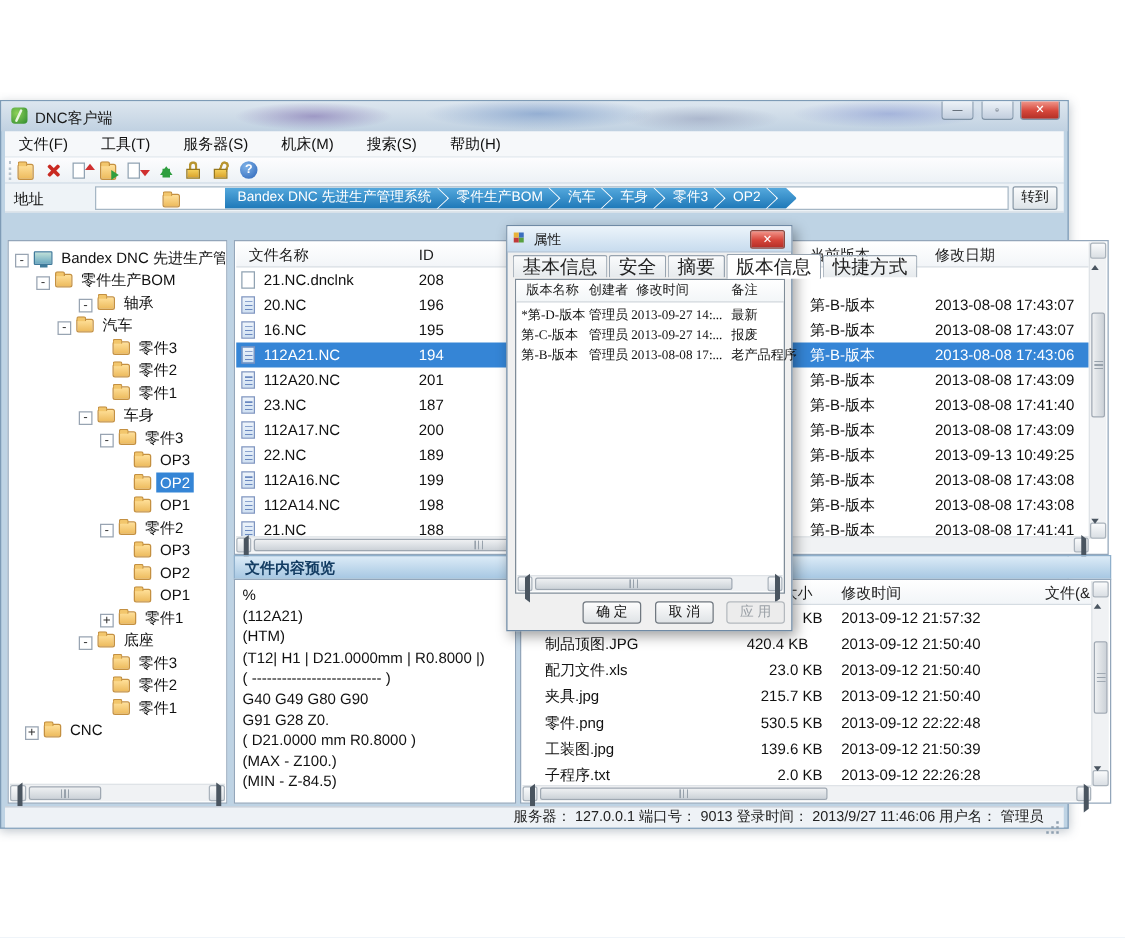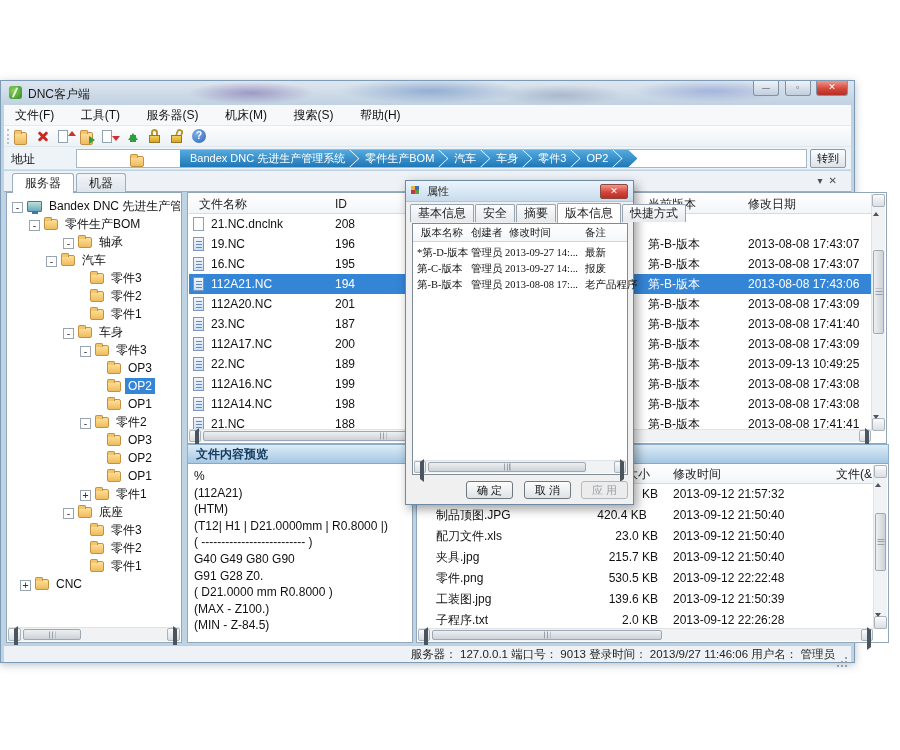--- a/index.html
+++ b/index.html
@@ -135,21 +135,21 @@
   .dialog { position:absolute; left:405px; top:180px; width:229px; height:325px; background:#f0f0f0;
     border:1px solid #6f8aa5; box-shadow:3px 4px 10px rgba(0,0,0,.38); z-index:50; }
   .dtitle { position:absolute; left:0; top:0; right:0; height:21px; background:linear-gradient(#ecf4fb,#c8dcee);
     border-bottom:1px solid #b0c4d8; }
   .dico { position:absolute; left:5px; top:5px; width:10px; height:10px; background:#e8b33a;
     box-shadow:4px 0 0 #3a6ec0, 0 4px 0 #c03a3a, 4px 4px 0 #58a040; width:4px; height:4px; }
   .dtext { position:absolute; left:21px; top:3px; font-size:11px; color:#1a1a1a; }
   .dclose { position:absolute; right:5px; top:3px; width:28px; height:15px; border:1px solid #8a4a42; border-radius:2px;
     background:linear-gradient(#f2958a,#d6453a 55%,#b52f28); color:#fff; font-size:9px; text-align:center; line-height:13px; }
   .dtabs { position:absolute; left:4px; top:22px; height:20px; white-space:nowrap; }
-  .dtab { display:inline-block; padding:0 7px; line-height:17px; font-size:12px; color:#222;
+  .dtab { display:inline-block; padding:0 7px; line-height:17px; font-size:15px; color:#222;
     background:linear-gradient(#fafbfc,#e6eaed); border:1px solid #98a4b0; border-bottom:none; border-radius:2px 2px 0 0; margin-right:1px; }
   .dtab.active { background:#fff; line-height:19px; position:relative; z-index:2; }
   .dlist { position:absolute; left:6px; top:42px; width:216px; height:252px; background:#fff; border:1px solid #7f8c98; }
   .dlh { position:absolute; left:0; top:0; right:0; height:18px; border-bottom:1px solid #cfd6dc; background:linear-gradient(#fff,#f3f6f8); font-size:10.5px; color:#1c1c1c; }
   .dlh .c, .drow .c { line-height:17px; }
   .drow { position:absolute; left:0; right:0; height:16px; font-size:10.5px; color:#111;font-family:Liberation Serif, serif; }
   .dbtn { position:absolute; top:300px; width:47px; height:18px; background:linear-gradient(#fdfdfd,#dfe3e6);
     border:1px solid #707880; border-radius:3px; font-size:11px; text-align:center; line-height:16px; color:#111; }
   .dbtn.disabled { background:#ececec; border-color:#b4b9be; color:#9aa0a6; }
 </style>
@@ -211,25 +211,20 @@
         <span class="crumb">汽车</span>
         <span class="crumb">车身</span>
         <span class="crumb">零件3</span>
         <span class="crumb">OP2</span>
         <span class="crumb tail"></span>
       </div>
     </div>
     <span class="gobtn">转到</span>
   </div>
 
-  <div class="tabstrip">
-    <span class="vtab active" style="left:8px">服务器</span>
-    <span class="vtab" style="left:72px">机器</span>
-    <span class="striptools"><span>▾</span><span>✕</span></span>
-  </div>
 
   <div class="panel" style="left:5px; top:111px; width:176px; height:451px;">
     <div class="treerows">
       <div class="trow" style="padding-left:4px"><span class="tbox">-</span><span class="srv ticon"></span><span class="tlabel">Bandex DNC 先进生产管理系统</span></div>
       <div class="trow" style="padding-left:21px"><span class="tbox">-</span><span class="fold ticon"></span><span class="tlabel">零件生产BOM</span></div>
       <div class="trow" style="padding-left:55px"><span class="tbox">-</span><span class="fold ticon"></span><span class="tlabel">轴承</span></div>
       <div class="trow" style="padding-left:38px"><span class="tbox">-</span><span class="fold ticon"></span><span class="tlabel">汽车</span></div>
       <div class="trow" style="padding-left:82px"><span class="fold ticon"></span><span class="tlabel">零件3</span></div>
       <div class="trow" style="padding-left:82px"><span class="fold ticon"></span><span class="tlabel">零件2</span></div>
       <div class="trow" style="padding-left:82px"><span class="fold ticon"></span><span class="tlabel">零件1</span></div>
@@ -269,21 +264,21 @@
     </div>
     <div class="flrow" style="top:21px">
         <span class="docicon"></span>
         <span class="c" style="left:22px">21.NC.dnclnk</span>
         <span class="c" style="left:146px">208</span>
         <span class="c" style="left:459px"></span>
         <span class="c" style="left:559px"></span>
       </div>
     <div class="flrow" style="top:41px">
         <span class="docicon nc"></span>
-        <span class="c" style="left:22px">19.NC</span>
+        <span class="c" style="left:22px">20.NC</span>
         <span class="c" style="left:146px">196</span>
         <span class="c" style="left:459px">第-B-版本</span>
         <span class="c" style="left:559px">2013-08-08 17:43:07</span>
       </div>
     <div class="flrow" style="top:61px">
         <span class="docicon nc"></span>
         <span class="c" style="left:22px">16.NC</span>
         <span class="c" style="left:146px">195</span>
         <span class="c" style="left:459px">第-B-版本</span>
         <span class="c" style="left:559px">2013-08-08 17:43:07</span>

